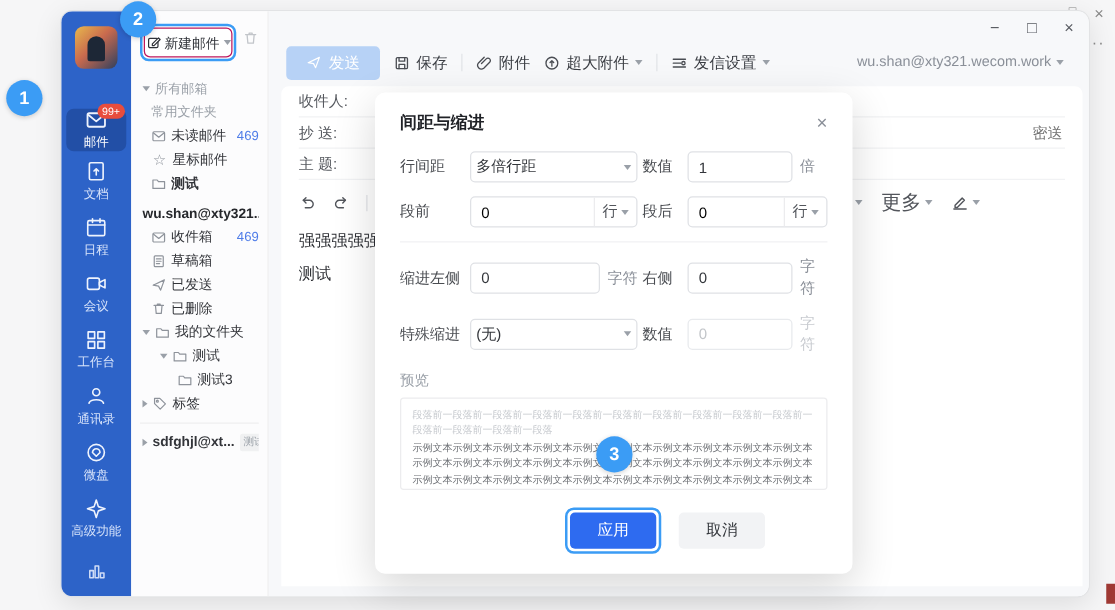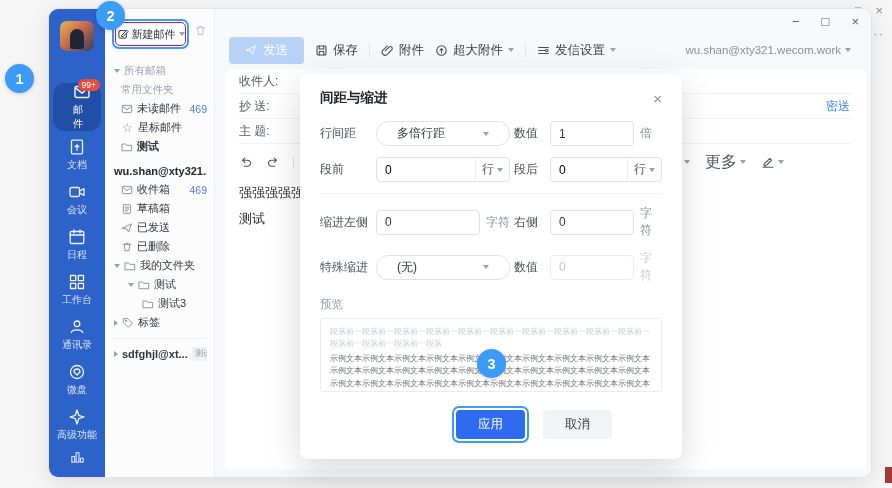--- a/index.html
+++ b/index.html
@@ -63,21 +63,21 @@
   .btn-send { background:#b7d2f6; color:#fff; border-radius:4px; padding:5px 16px; display:flex; align-items:center; gap:6px; cursor:pointer; }
   .tb-sep { width:1px; height:14px; background:#e2e4e7; }
   .tb-btn { display:flex; align-items:center; gap:5px; color:#3b3e44; cursor:pointer; }
   .tb-btn svg { color:#4a4d53; }
   .tb-acct { margin-left:auto; color:#8a8f98; font-size:11.5px; display:flex; align-items:center; gap:4px; margin-right:6px; }
 
   .card { position:absolute; left:10px; right:5px; top:60px; bottom:8px; background:#fff; border-radius:6px 6px 0 0; }
   .frow { margin:0 14px; height:25px; border-bottom:1px solid #f1f2f4; display:flex; align-items:center; }
   .frow label { color:#55585e; font-size:12px; flex:none; }
   .frow input { flex:1; border:none; outline:none; font-size:12px; padding:0 8px; background:transparent; }
-  .bcc { color:#3b82f6; font-size:12px; margin-right:2px; cursor:pointer; }
+  .bcc { color:#737373; font-size:12px; margin-right:2px; cursor:pointer; }
   .fmtbar { margin:5px 14px 0; height:26px; display:flex; align-items:center; gap:13px; color:#53565c; }
   .fmtbar .tb-sep { height:13px; }
   .fmt-i { cursor:pointer; display:flex; align-items:center; gap:3px; }
   .fmt-plus { font-size:14px; color:#53565c; }
   .fmt-right { margin-left:auto; margin-right:68px; display:flex; align-items:center; gap:15px; font-size:16px; color:#53565c; }
   .bodytxt { margin:9px 14px; font-size:13px; color:#2c2e33; }
   .bodytxt .l2 { margin-top:8px; }
 
   
   .modal { position:absolute; left:300px; top:74px; width:382px; background:#fff; border-radius:8px;
@@ -85,21 +85,21 @@
   .m-head { display:flex; align-items:center; }
   .m-title { font-weight:bold; font-size:13.5px; color:#202227; }
   .m-close { margin-left:auto; color:#8a8f98; font-size:15px; cursor:pointer; line-height:1; }
   .m-grid { margin-top:14px; display:grid; grid-template-columns:56px 104px 30px 40px 84px 28px; row-gap:11px; align-items:center; }
   .m-grid .lab { color:#4a4d52; }
   .m-grid .lab.r { padding-left:4px; }
   .unit { color:#8a8f98; padding-left:6px; }
   .unit.dis { color:#c8cbd0; }
   .ctl { height:25px; border:1px solid #dfe1e5; border-radius:4px; background:#fff; display:flex; align-items:center; font-size:12px; color:#33363b; }
   .ctl.span2 { grid-column:span 2; }
-  .sel { justify-content:space-between; padding:0 20px; cursor:pointer;border-radius:12px; }
+  .sel { justify-content:space-between; padding:0 4px; cursor:pointer; }
   .num { padding:0 8px; }
   .num input { width:100%; border:none; outline:none; font-size:12px; color:#33363b; background:transparent; }
   .num.dis { border-color:#e8eaed; }
   .num.dis input { color:#c2c5c9; }
   .addon { margin-left:auto; border-left:1px solid #ececee; height:100%; display:flex; align-items:center; gap:3px; padding:0 6px; color:#53565c; flex:none; cursor:pointer; }
   .withaddon { padding-left:8px; }
   .withaddon input { width:40px; border:none; outline:none; font-size:12px; background:transparent; }
   .m-div { grid-column:1/-1; height:1px; background:#f1f1f3; }
   .pv-label { margin-top:13px; color:#9aa0a8; font-size:11.5px; }
   .pv-box { margin-top:6px; border:1px solid #ececee; border-radius:3px; padding:7px 9px; height:74px; overflow:hidden;
@@ -251,29 +251,29 @@
       <div>邮件</div>
     </div>
     <div class="rail-item">
       <svg width="18" height="18" class="ic">
           <use href="#s-doc"></use>
         </svg>
       <div>文档</div>
     </div>
     <div class="rail-item">
       <svg width="18" height="18" class="ic">
+          <use href="#s-cal"></use>
+        </svg>
+      <div>日程</div>
+    </div>
+    <div class="rail-item">
+      <svg width="18" height="18" class="ic">
           <use href="#s-video"></use>
         </svg>
       <div>会议</div>
-    </div>
-    <div class="rail-item">
-      <svg width="18" height="18" class="ic">
-          <use href="#s-cal"></use>
-        </svg>
-      <div>日程</div>
     </div>
     <div class="rail-item">
       <svg width="18" height="18" class="ic">
           <use href="#s-grid"></use>
         </svg>
       <div>工作台</div>
     </div>
     <div class="rail-item">
       <svg width="18" height="18" class="ic">
           <use href="#s-person"></use>

